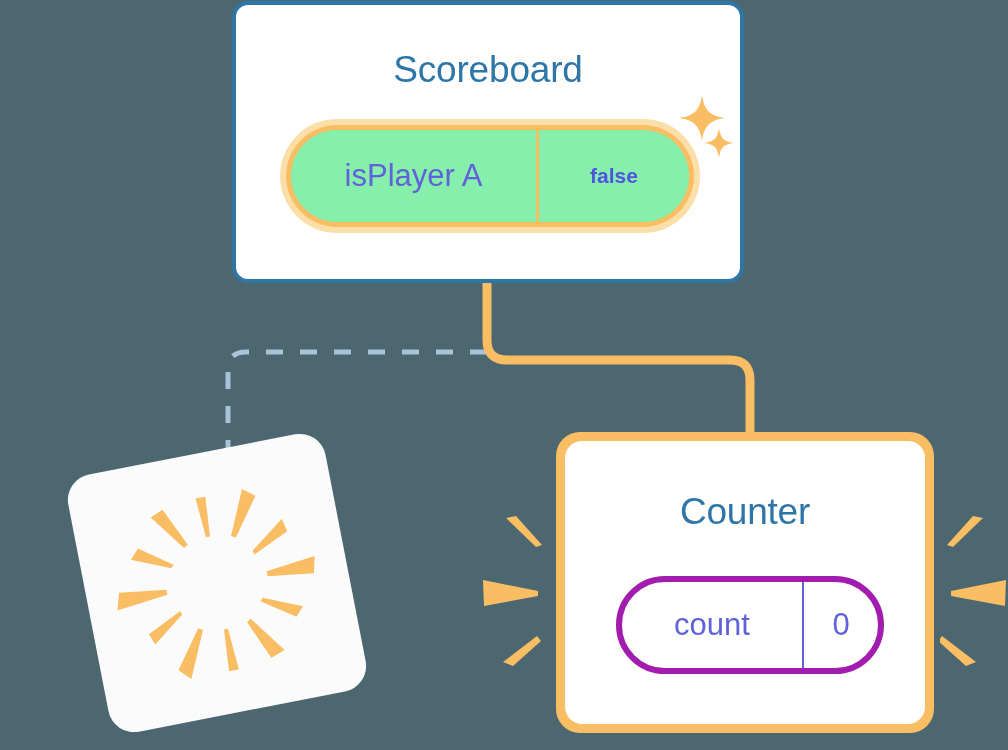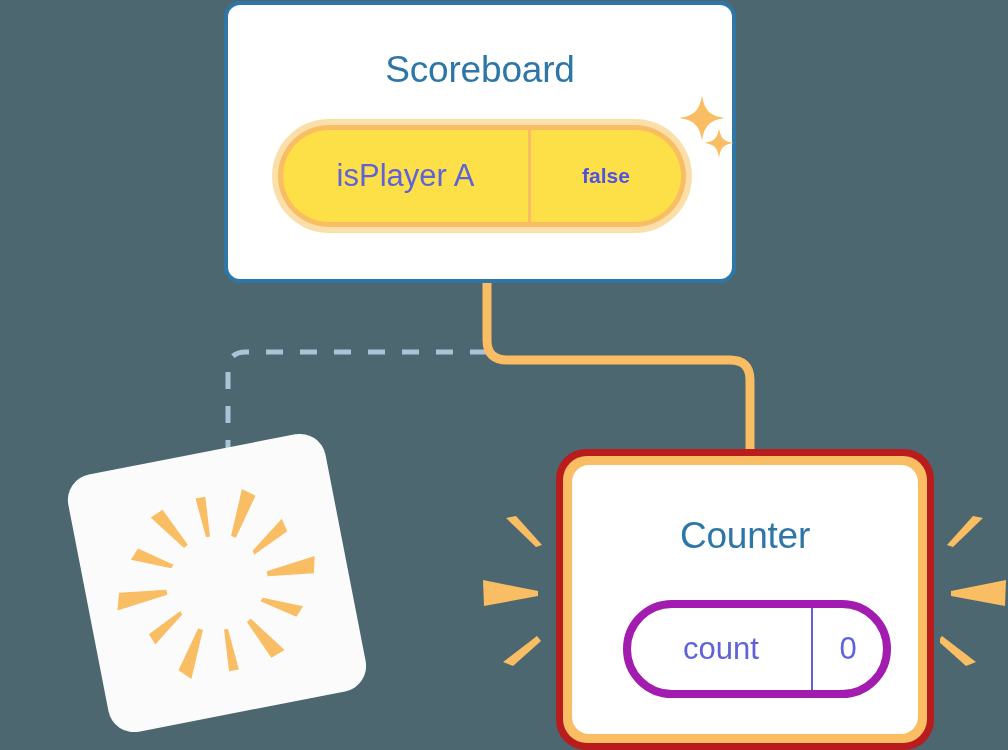--- a/index.html
+++ b/index.html
@@ -24,21 +24,21 @@
     position: absolute;
     left: 0; top: 0;
     width: 1008px;
     height: 750px;
     pointer-events: none;
   }
 
   
   #scoreboard-card {
     position: absolute;
-    left: 224px;
+    left: 232px;
     top: 1px;
     width: 512px;
     height: 282px;
     background: #ffffff;
     border: 4px solid #2d76a7;
     border-radius: 16px;
     box-sizing: border-box;
   }
   #scoreboard-title {
     position: absolute;
@@ -69,21 +69,21 @@
     border-radius: 51px;
     background: #f9bd63;      
     box-sizing: border-box;
     padding: 5px;
   }
   #scoreboard-pill-body {
     position: relative;
     width: 100%;
     height: 100%;
     border-radius: 46px;
-    background: #fde047;
+    background: #86efac;
     display: flex;
     align-items: center;
     box-sizing: border-box;
   }
   #scoreboard-pill-divider {
     position: absolute;
     left: 245px;
     top: 0;
     width: 3px;
     height: 100%;
@@ -137,27 +137,27 @@
     top: 452px;
     width: 262px;
     height: 262px;
     transform: rotate(-11deg);
   }
 
   
   #counter-card {
     position: absolute;
     left: 556px;
-    top: 449px;
+    top: 432px;
     width: 378px;
     height: 301px;
-    background: #b91c1c;         
+    background: #22c55e;         
     border-radius: 30px;
     box-sizing: border-box;
-    padding: 7px;
+    padding: 0;
   }
   #counter-card-ring {
     width: 100%;
     height: 100%;
     background: #f9bd63;         
     border-radius: 24px;
     box-sizing: border-box;
     padding: 9px;
   }
   #counter-card-body {
@@ -177,21 +177,21 @@
     font-size: 37px;
     color: #2d76a7;
     letter-spacing: -0.2px;
   }
   #counter-pill {
     position: absolute;
     left: 51px;
     top: 135px;
     width: 268px;
     height: 98px;
-    border: 8px solid #a21caf;
+    border: 6px solid #a21caf;
     border-radius: 49px;
     background: #ffffff;
     box-sizing: border-box;
   }
   #counter-pill-divider {
     position: absolute;
     left: 180px;
     top: 0;
     width: 2px;
     height: 100%;

